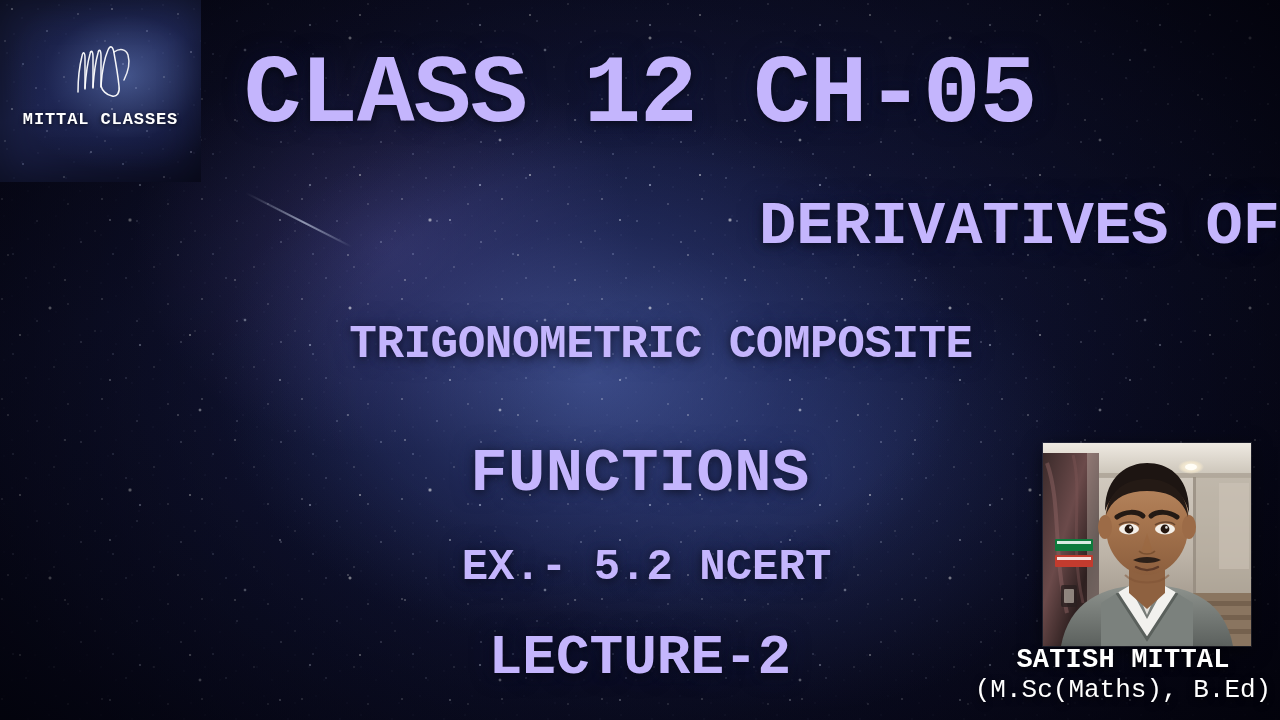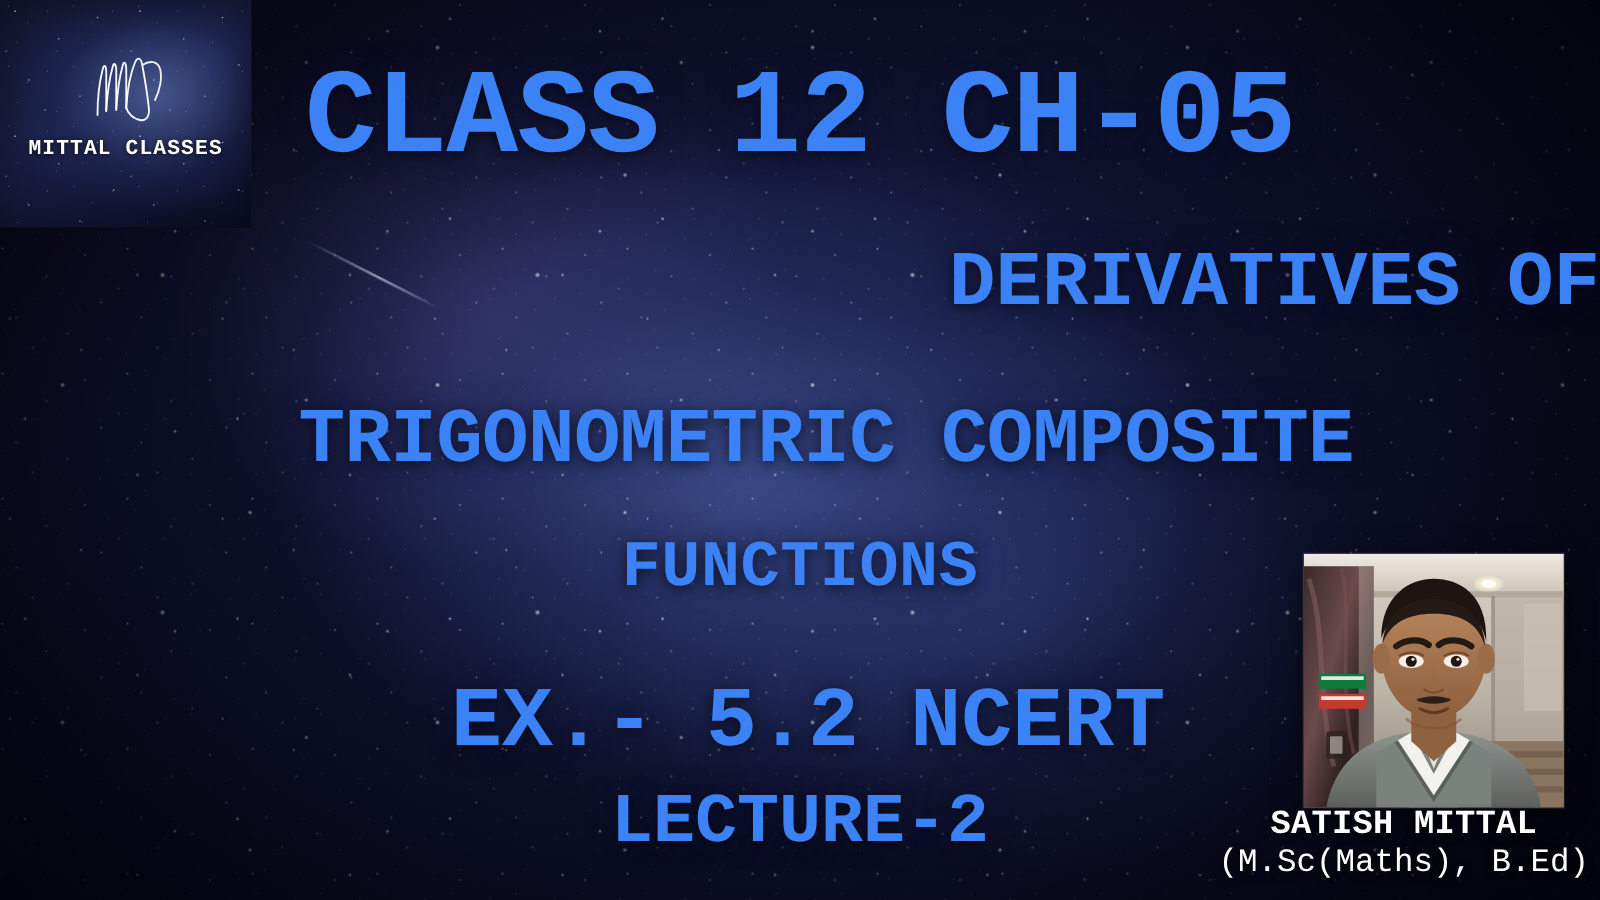--- a/index.html
+++ b/index.html
@@ -142,32 +142,32 @@
   .titles {
     position: absolute;
     left: 0;
     right: 0;
     top: 0;
     text-align: center;
     color: #ffffff;
   }
   .tline {
     font-weight: 800;
-    color: #3b82f6;
+    color: #c4b5fd;
     line-height: 1;
     white-space: nowrap;
     text-shadow:
       0 2px 10px rgba(0,0,0,0.55),
       0 0 22px rgba(20,26,70,0.55);
   }
   .t1 { position: absolute; left: 0; right: 0; top: 48px;  font-size: 96px; letter-spacing: -1px; }
   .t2 { position: absolute; left: 0; right: 0; top: 196px; font-size: 62px; letter-spacing: 0px; text-align: right; }
-  .t3 { position: absolute; left: 0; right: 0; top: 322px; font-size: 62px; letter-spacing: -0.5px; margin-left: 42px; }
-  .t4 { position: absolute; left: 0; right: 0; top: 429px; font-size: 52px; letter-spacing: 0.5px; }
-  .t5 { position: absolute; left: 13px; right: 0; top: 545px; font-size: 68px; letter-spacing: 0px; }
+  .t3 { position: absolute; left: 0; right: 0; top: 322px; font-size: 46px; letter-spacing: -0.5px; margin-left: 42px; }
+  .t4 { position: absolute; left: 0; right: 0; top: 443px; font-size: 62px; letter-spacing: 0.5px; }
+  .t5 { position: absolute; left: 13px; right: 0; top: 545px; font-size: 44px; letter-spacing: 0px; }
   .t6 { position: absolute; left: 0; right: 0; top: 630px; font-size: 56px; letter-spacing: 0px; }
 
   
   .cam {
     position: absolute;
     left: 1043px;
     top: 443px;
     width: 208px;
     height: 203px;
     overflow: hidden;

